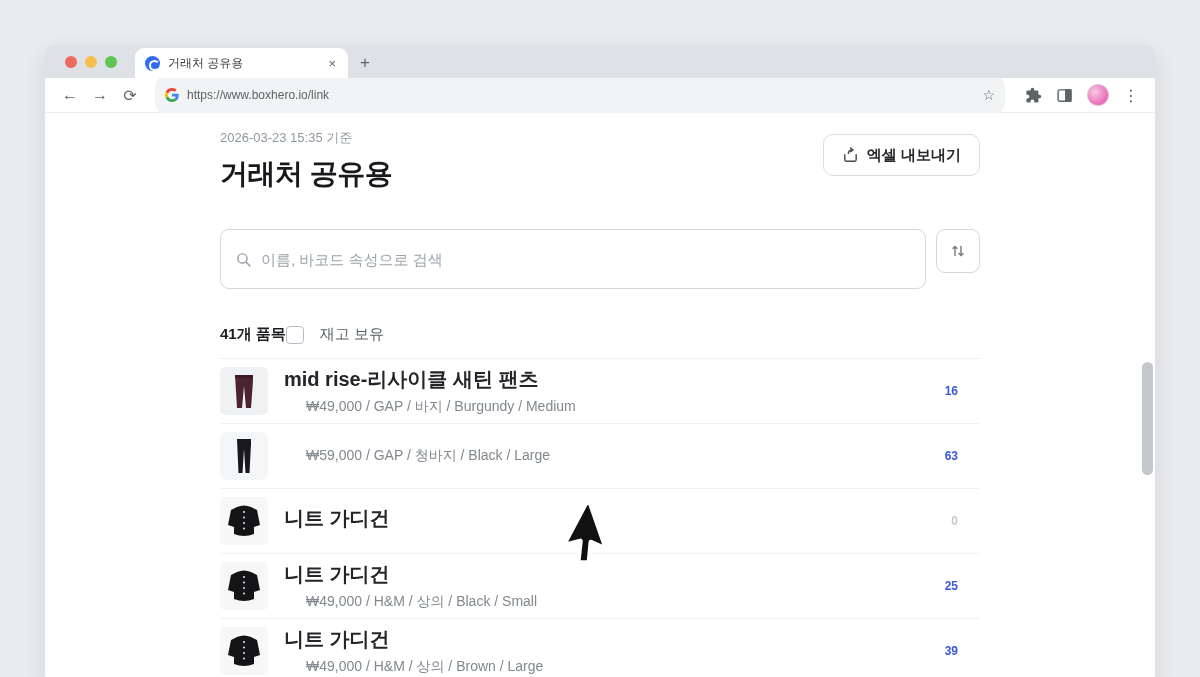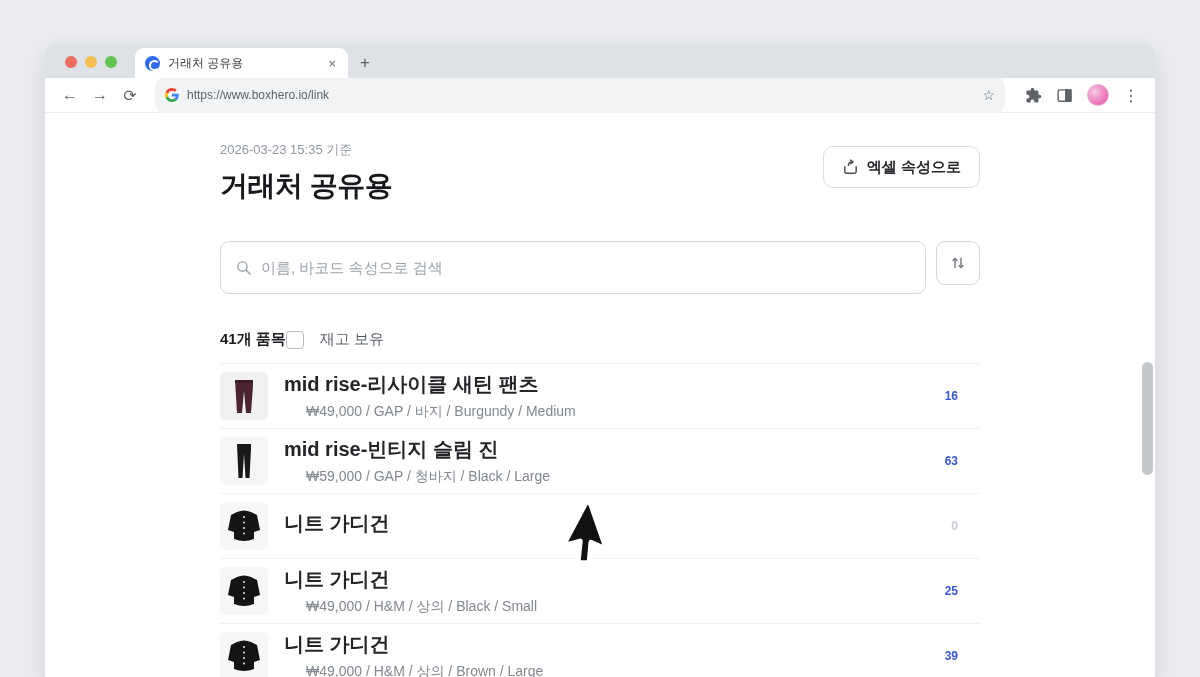--- a/index.html
+++ b/index.html
@@ -36,30 +36,30 @@
   .tb-right { display:flex; align-items:center; gap:14px; padding:0 4px 0 8px; }
   .ext-icon, .panel-icon, .dots-icon { color:#5f6368; }
   .avatar { width:22px; height:22px; border-radius:50%;
     background:radial-gradient(circle at 35% 35%, #f7c9e4 0%, #ef7fc0 55%, #d94fa0 100%);
     border:1px solid #e6b5d2; }
 
   
   .page { position:relative; height:572px; background:#fff; overflow:hidden; }
   .content { width:760px; margin:0 auto; position:relative; }
 
-  .header-row { display:flex; justify-content:space-between; align-items:flex-start; margin-top:28px; }
+  .header-row { display:flex; justify-content:space-between; align-items:flex-start; margin-top:16px; }
   .timestamp { font-size:13px; color:#9198a1; margin-bottom:8px; }
   .page-title { font-size:28px; font-weight:700; color:#17191c; letter-spacing:-0.5px; }
   .export-btn { margin-top:5px; height:42px; padding:0 18px; background:#fff; border:1px solid #d9dce1;
     border-radius:10px; display:flex; align-items:center; gap:8px; font-size:15px; font-weight:600;
     color:#26282c; cursor:pointer; }
   .export-btn svg { display:block; }
 
   .search-row { display:flex; gap:10px; margin-top:36px; }
-  .search-box { flex:1; height:53px; border:1px solid #d5d8dd; border-radius:9px; display:flex;
+  .search-box { flex:1; height:60px; border:1px solid #d5d8dd; border-radius:9px; display:flex;
     align-items:center; padding:0 14px; gap:9px; }
   .search-input { border:none; outline:none; flex:1; font-size:15px; color:#26282c;
     font-family:inherit; background:transparent; }
   .search-input::placeholder { color:#9aa1aa; }
   .sort-btn { width:44px; height:44px; border:1px solid #d5d8dd; border-radius:9px; background:#fff;
     display:flex; align-items:center; justify-content:center; cursor:pointer; }
 
   .count-row { display:flex; justify-content:flex-start; align-items:center; margin-top:36px; }
   .count-label { font-size:15px; font-weight:700; color:#1b1d21; }
   .stock-filter { display:flex; align-items:center; gap:16px; cursor:pointer; }
@@ -135,21 +135,21 @@
         <div>
           <div class="timestamp">2026-03-23 15:35 기준</div>
           <div class="page-title">거래처 공유용</div>
         </div>
         <button class="export-btn">
           <svg width="17" height="17" viewBox="0 0 24 24" fill="none" stroke="#45484d" stroke-width="2" stroke-linecap="round" stroke-linejoin="round">
             <path d="M4 11v7a2 2 0 0 0 2 2h12a2 2 0 0 0 2-2v-7"></path>
             <path d="M9 9c0-3 1.5-5 6-5"></path>
               <path d="M12 1.5 15.5 4 12 6.8"></path>
           </svg>
-          <span>엑셀 속성으로</span>
+          <span>엑셀 내보내기</span>
         </button>
       </div>
 
       <div class="search-row">
         <div class="search-box">
           <svg width="17" height="17" viewBox="0 0 24 24" fill="none" stroke="#9aa1aa" stroke-width="2" stroke-linecap="round">
             <circle cx="10.5" cy="10.5" r="6.5"></circle>
               <line x1="15.5" y1="15.5" x2="21" y2="21"></line>
           </svg>
           <input class="search-input" value="" placeholder="이름, 바코드 속성으로 검색" style="">
@@ -189,21 +189,20 @@
   </div>
 
   <div class="row">
     <span class="thumb">
               <svg viewBox="0 0 48 48">
                 <rect width="48" height="48" fill="#f5f6f7"></rect>
                 <path d="M17 7 H31 V12 L29.5 41 H25.5 L24 17 L22.5 41 H18.5 Z" fill="#19191c"></path>
               </svg>
             </span>
     <span class="row-text">
-      <div class="item-name">mid rise-빈티지 슬림 진</div>
       <div class="item-details">₩59,000 / GAP / 청바지 / Black / Large</div>
     </span>
     <span class="item-qty">63</span>
   </div>
 
   <div class="row">
     <span class="thumb">
               <svg viewBox="0 0 48 48">
                 <rect width="48" height="48" fill="#f7f7f8"></rect>
                 <path d="M17 10 Q24 7 31 10 L37 13 L40 28 L34 30 L34 37 Q24 41 14 37 L14 30 L8 28 L11 13 Z" fill="#141417"></path>

